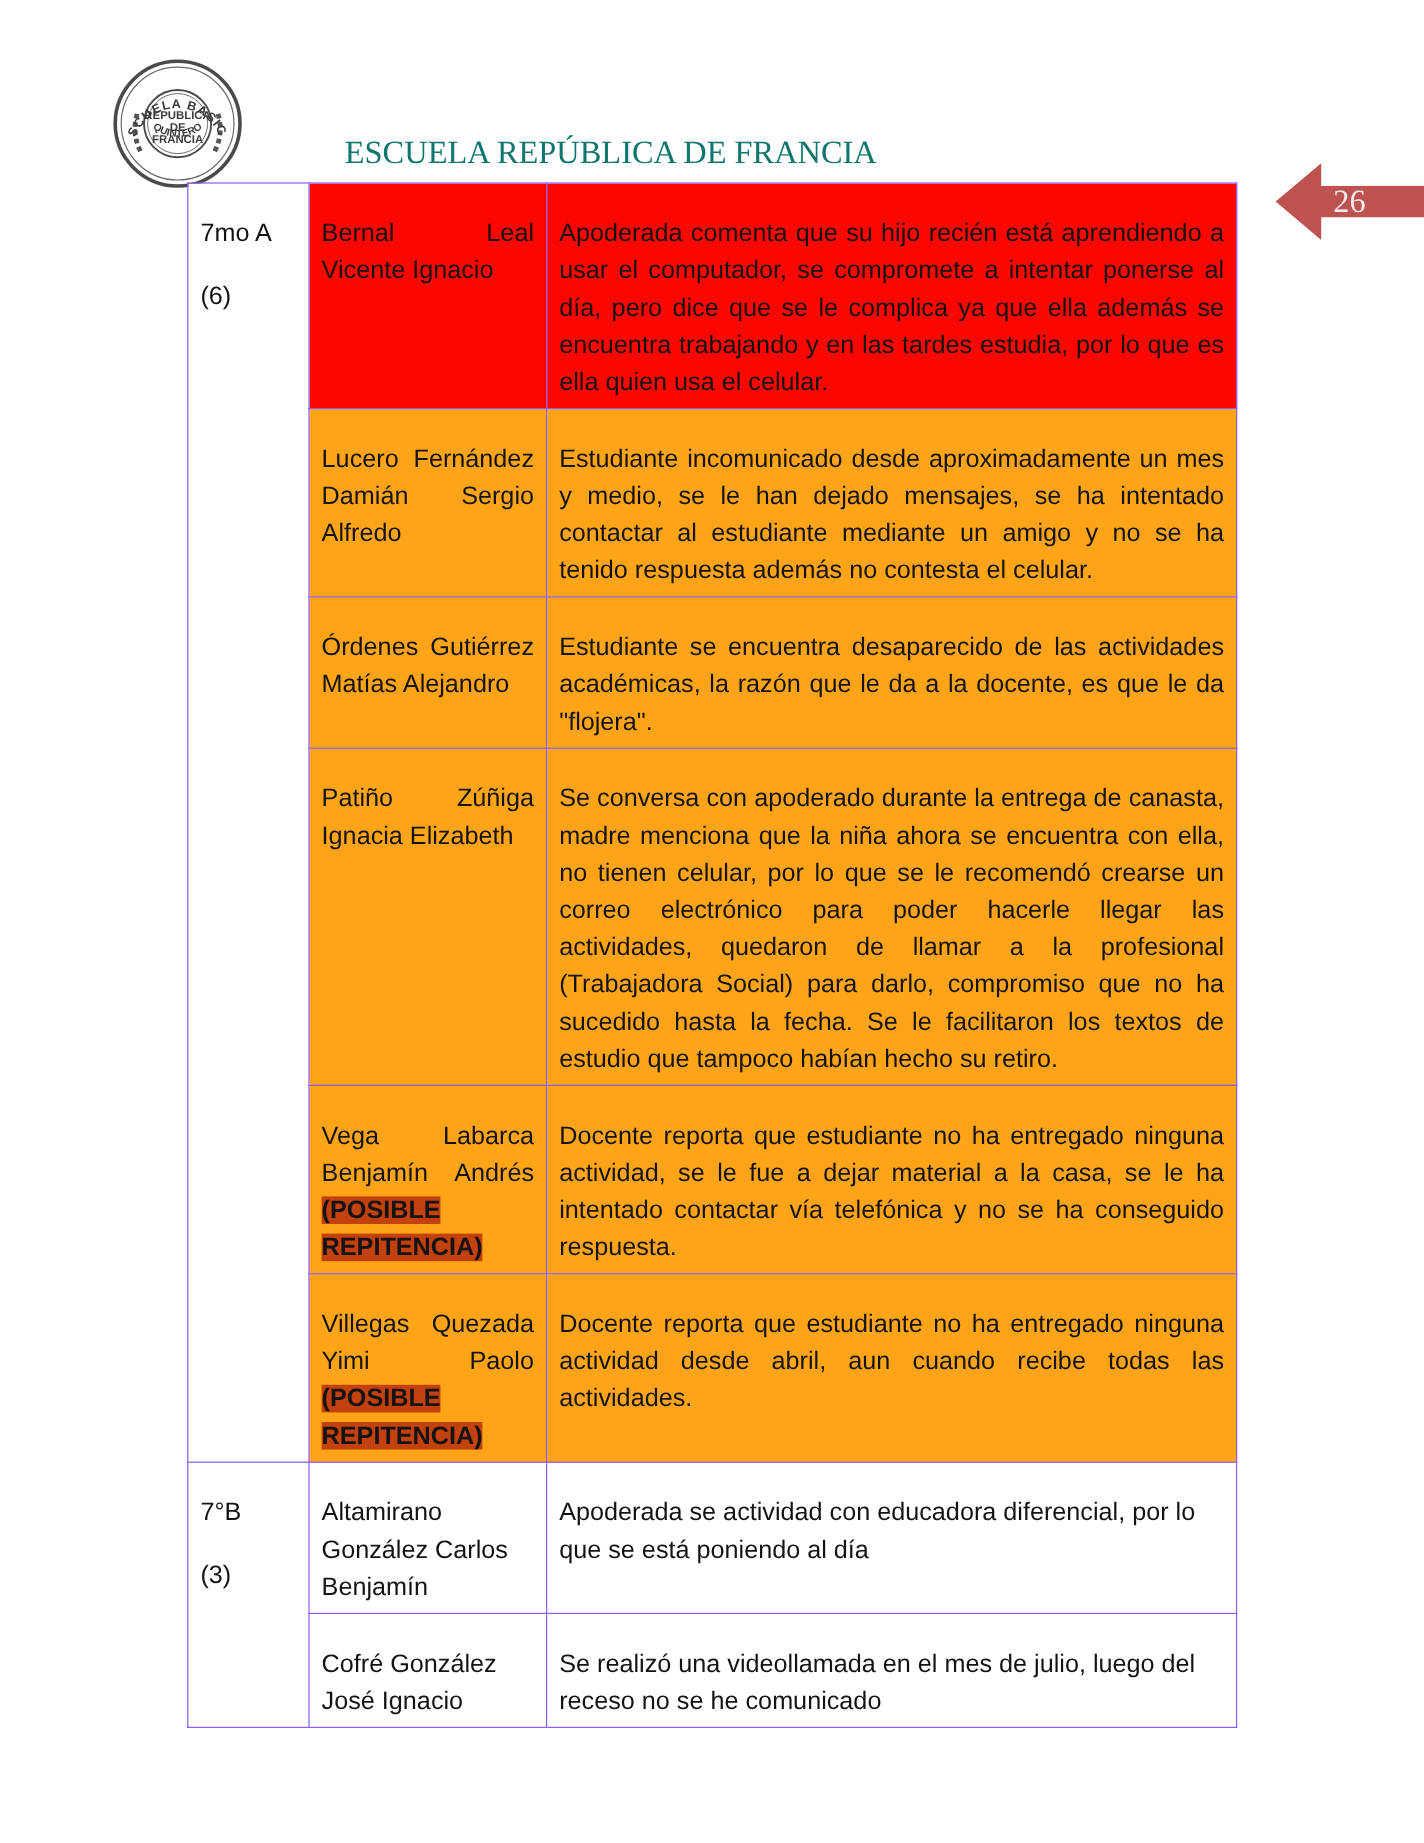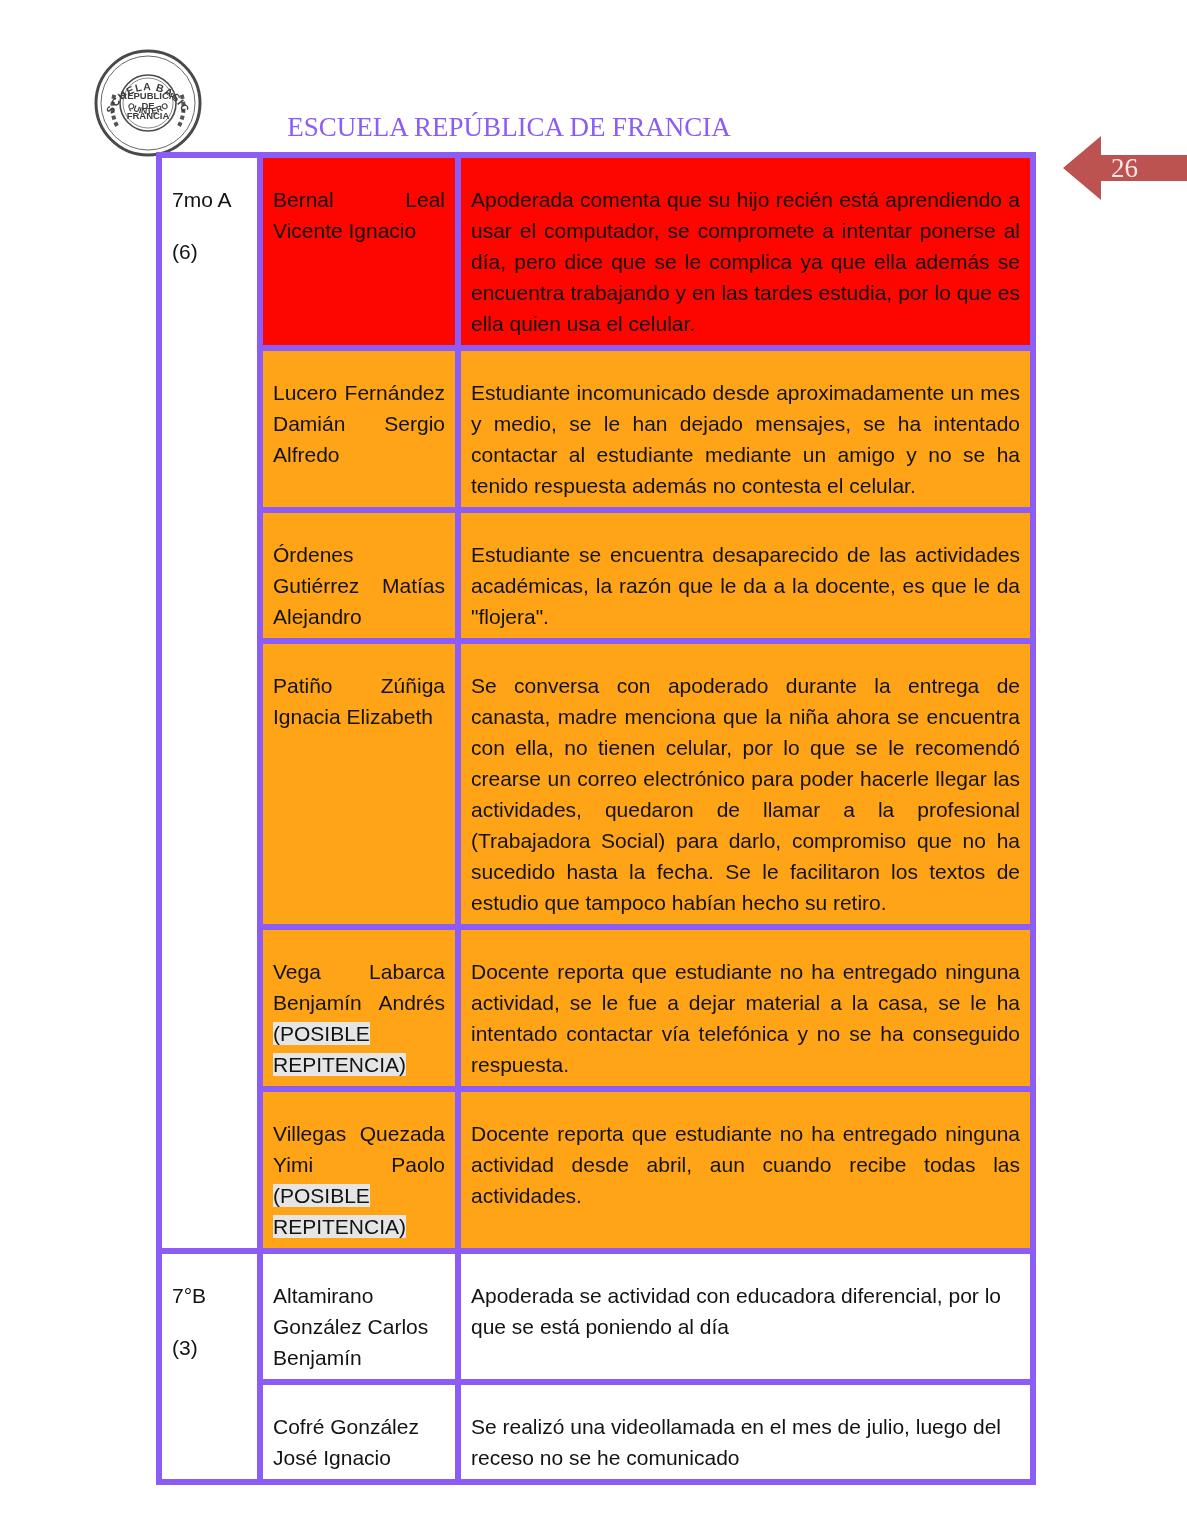--- a/index.html
+++ b/index.html
@@ -1,37 +1,37 @@
 <!DOCTYPE html>
 <html><head>
 <meta charset="utf-8">
 <style>
   html,body{margin:0;padding:0;background:#ffffff;}
   .page{position:relative;width:1187px;height:1536px;background:#ffffff;overflow:hidden;
         font-family:"Liberation Sans",sans-serif;color:#111;}
 
   
   .doc-title{position:absolute;top:112px;left:0;width:1018px;text-align:center;
-             font-family:"Liberation Serif",serif;font-size:27px;color:#8b5cf6;}
+             font-family:"Liberation Serif",serif;font-size:27px;color:#0f766e;}
   .seal{position:absolute;top:44px;left:92px;width:112px;height:118px;}
   .page-arrow{position:absolute;top:132px;right:0;width:126px;height:72px;}
 
   
   table.report{position:absolute;top:152px;left:156px;border-collapse:collapse;
                table-layout:fixed;width:874px;}
-  table.report td{border:6px solid #8b5cf6;vertical-align:top;
+  table.report td{border:1px solid #8b5cf6;vertical-align:top;
                   padding:26px 10px 6px 10px;
                   font-size:21px;line-height:31px;color:#131313;}
   td.jt{text-align:justify;}
   td.red{background:#fd0602;}
   td.orange{background:#ffa417;margin-left:33px;}
   td.white{background:#ffffff;margin-top:28px;}
   td.course{background:#ffffff;padding-left:12px;}
   .count{margin-top:21px;}
-  .hl{background:#e5e5e5;}
+  .hl{background:#c2410c;font-weight:bold;}
   .comment-cell{padding-right:13px;}
 </style>
 </head>
 <body>
 
 <div class="page">
 
   <svg class="seal" viewBox="0 0 112 118">
     <circle cx="56" cy="59" r="52" fill="none" stroke="#4a4a4a" stroke-width="3"></circle>
     <circle cx="56" cy="59" r="47" fill="none" stroke="#6a6a6a" stroke-width="1"></circle>

